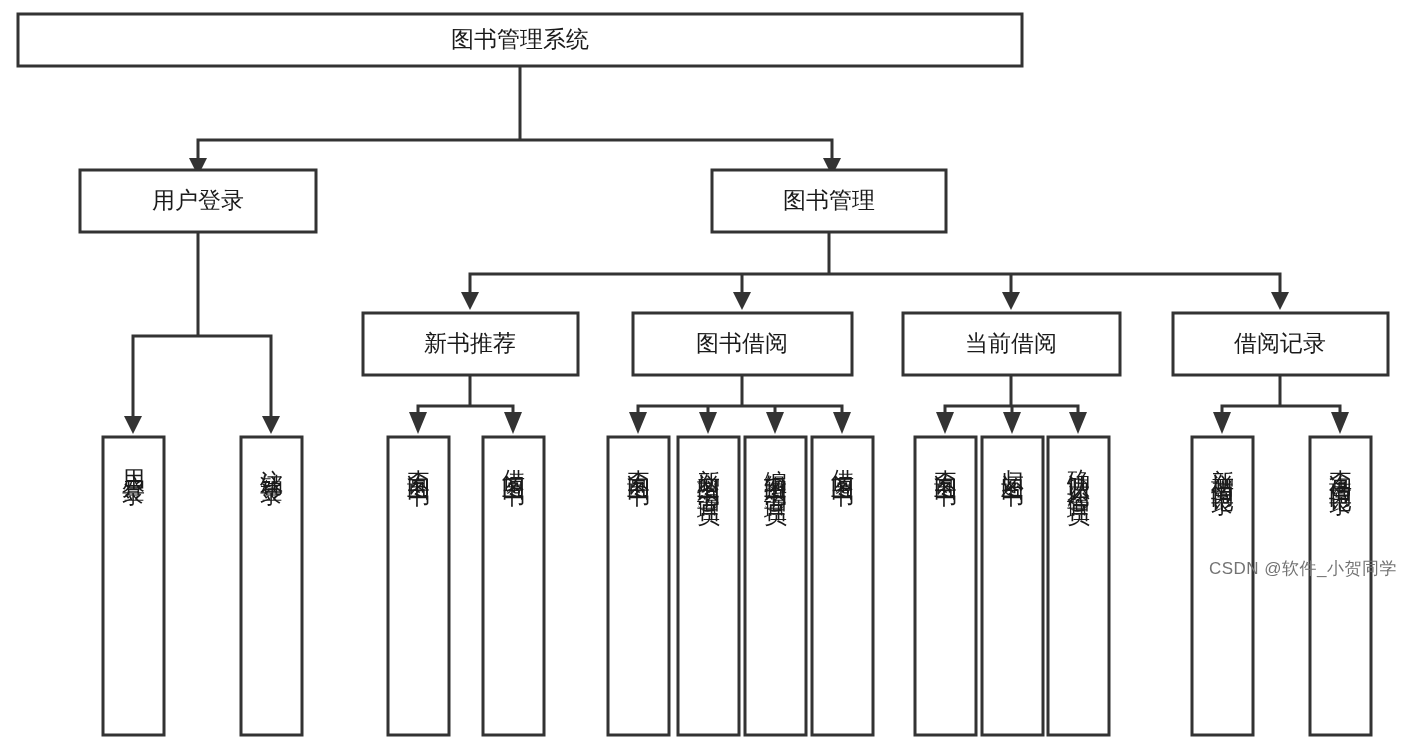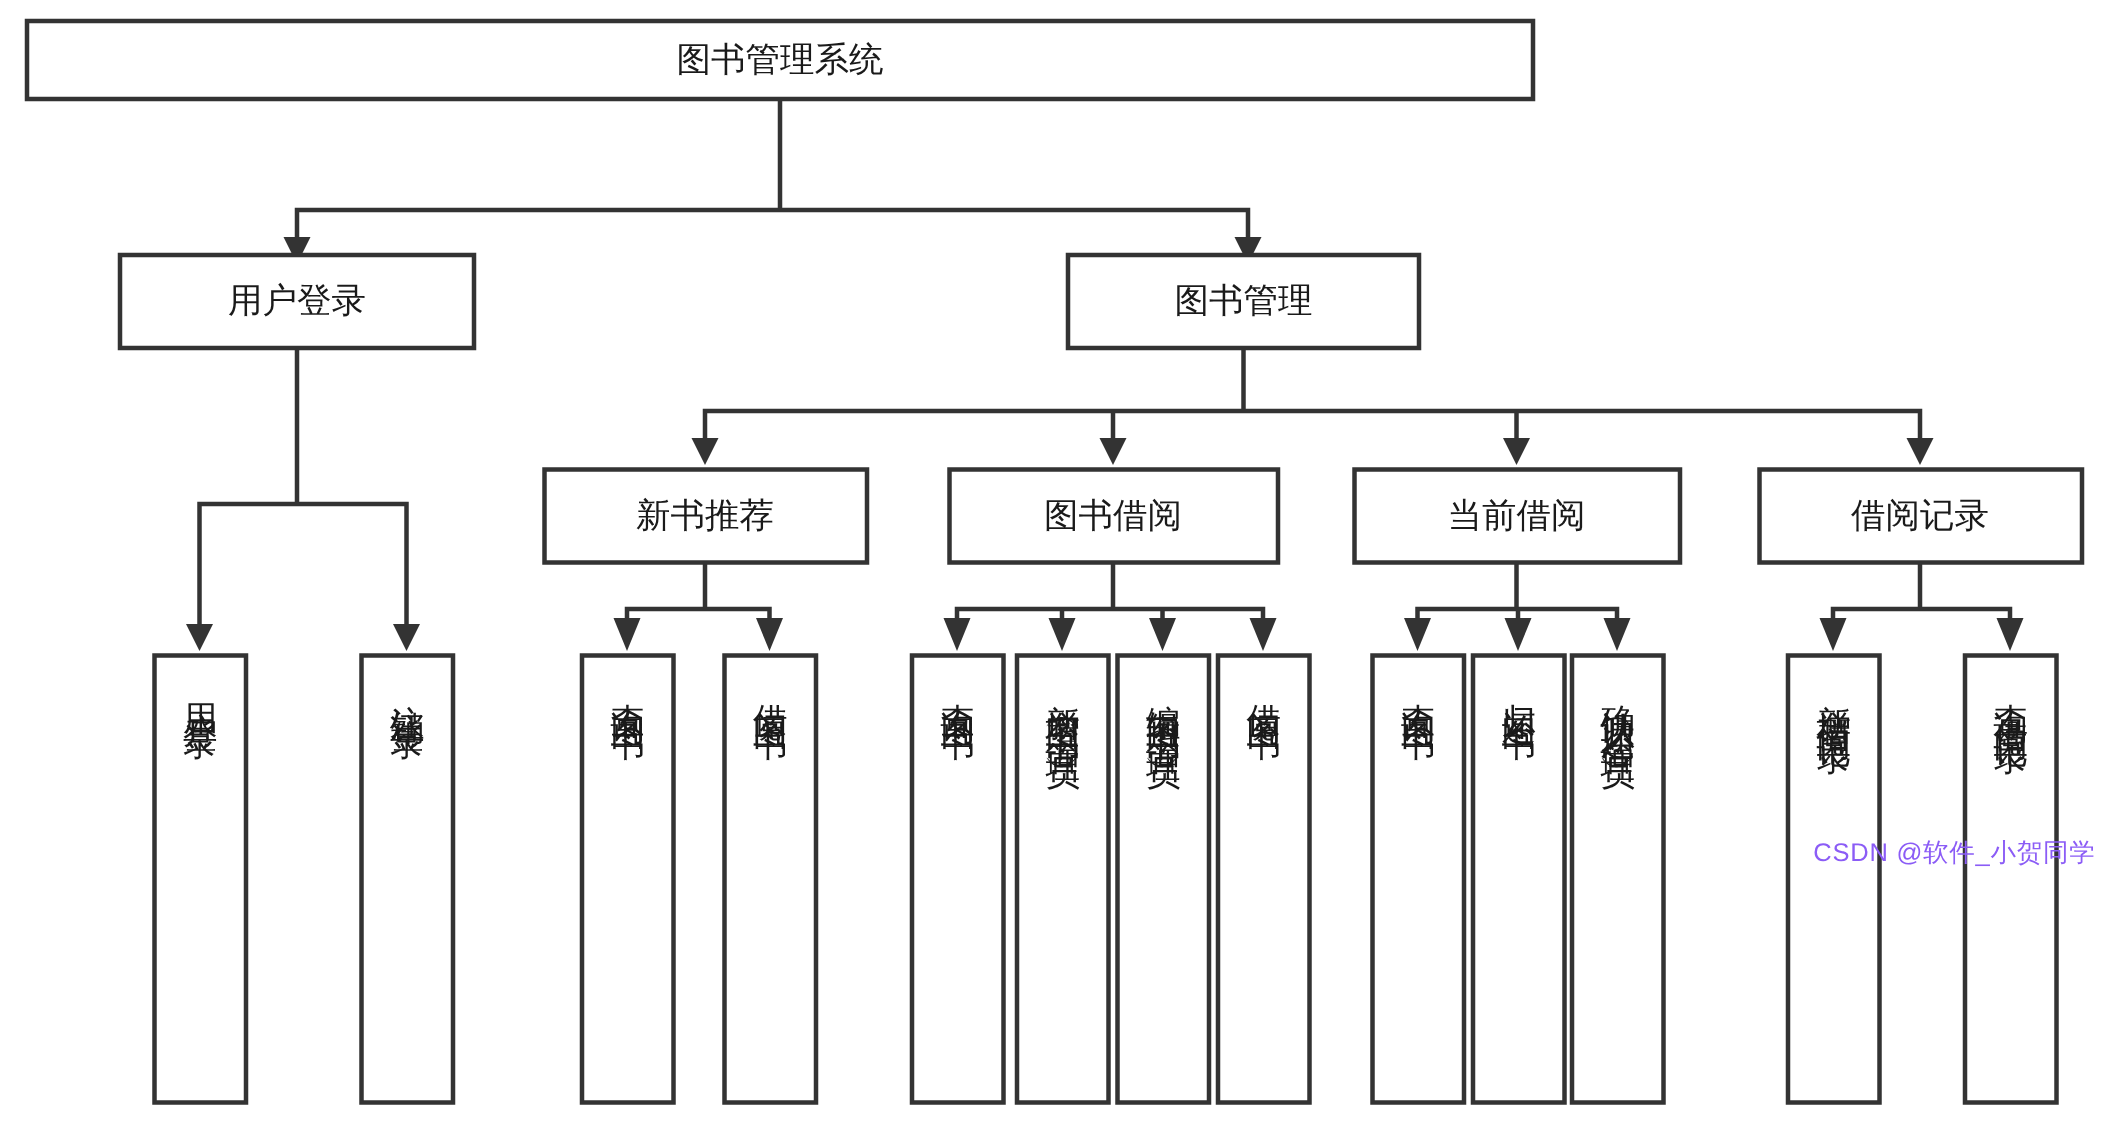--- a/index.html
+++ b/index.html
@@ -48,21 +48,21 @@
     fill: #1a1a1a;
     text-anchor: middle;
     dominant-baseline: middle;
   }
   .watermark {
     position: absolute;
     right: 8px;
     bottom: 6px;
     font-family: "Liberation Sans", "DejaVu Sans", sans-serif;
     font-size: 17px;
-    color: #8b5cf6;
+    color: #737373;
     white-space: nowrap;
     letter-spacing: 0.5px;
     user-select: none;
   }
 </style>
 </head>
 <body>
 
 <div id="diagram-root">
 

